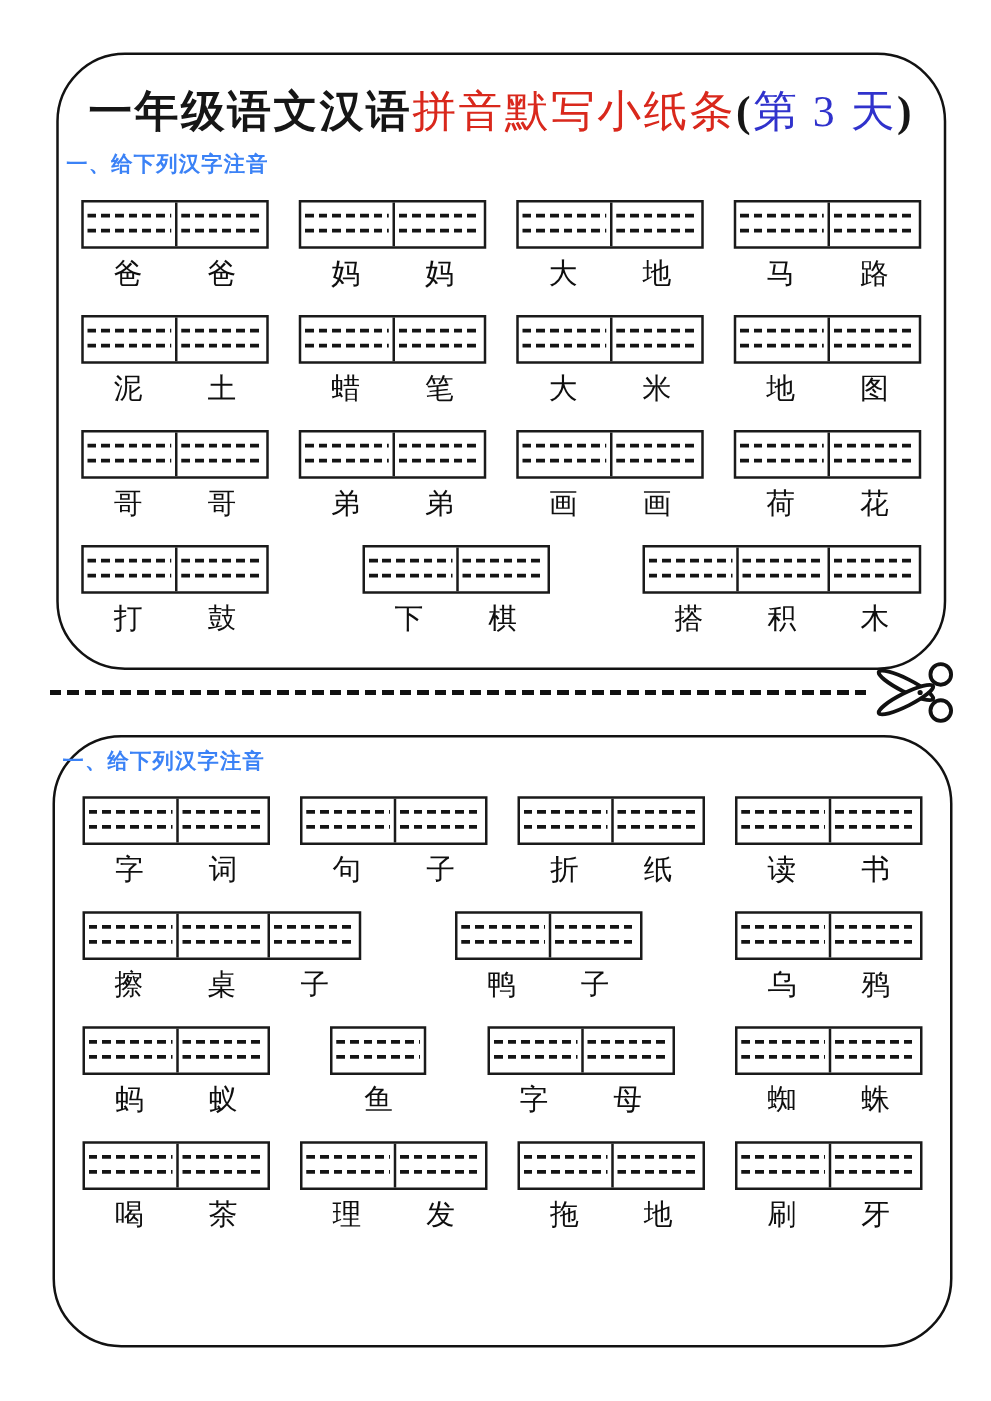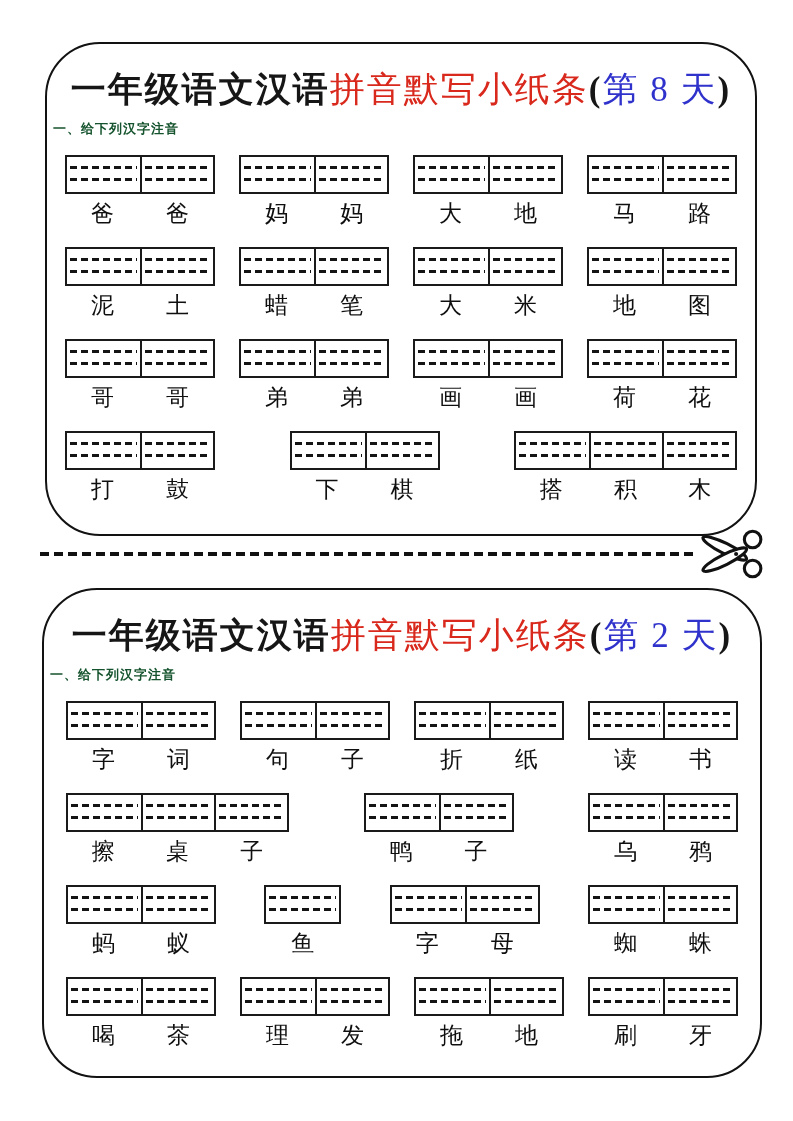--- a/index.html
+++ b/index.html
@@ -35,22 +35,22 @@
     white-space: nowrap;
   }
   .t-black { color: var(--ink); font-weight: bold; }
   .t-red   { color: var(--red); }
   .t-blue  { color: var(--blue); }
 
   .subtitle {
     margin: 7px 0 0 6px;
     font-family: Liberation Serif, serif;
     font-weight: bold;
-    font-size: 13px;
-    color: #14532d;
+    font-size: 17px;
+    color: #3b82f6;
     letter-spacing: 1px;
   }
 
   .rows { width: 672px; margin: 17px auto 0 auto; }
   .row {
     display: flex;
     justify-content: space-between;
     align-items: flex-start;
     margin-bottom: 18px;
   }
@@ -99,21 +99,21 @@
     height: 3.2px;
     background: repeating-linear-gradient(90deg, #111 0 9px, transparent 9px 14px);
   }
   .scissors { width: 64px; height: 54px; margin-left: 6px; flex: 0 0 auto; }
 </style>
 </head>
 <body>
 
 <section class="slip s1">
   <div class="title">
-    <span class="t-black">一年级语文汉语</span><span class="t-red">拼音默写小纸条</span><span class="t-black">(</span><span class="t-blue">第 8 天</span><span class="t-black">)</span>
+    <span class="t-black">一年级语文汉语</span><span class="t-red">拼音默写小纸条</span><span class="t-black">(</span><span class="t-blue">第 3 天</span><span class="t-black">)</span>
   </div>
   <div class="subtitle">一、给下列汉字注音</div>
   <div class="rows">
       <div class="row">
         <div class="group">
           <div class="pbox">
             <div class="cell">
               <div class="dash d1"></div>
               <div class="dash d2"></div>
             </div>
@@ -373,23 +373,20 @@
       <ellipse cx="23" cy="20.5" rx="23.5" ry="5" fill="#fff" transform="rotate(26.6 23 20.5)"></ellipse>
       <ellipse cx="23" cy="31.5" rx="23.5" ry="5" fill="#fff" transform="rotate(-26.6 23 31.5)"></ellipse>
       <circle cx="50" cy="12" r="8" fill="#fff"></circle>
       <circle cx="50" cy="40" r="8" fill="#fff"></circle>
       <circle cx="34" cy="26" r="2" fill="#111" stroke="none"></circle>
     </g>
   </svg>
 </div>
 
 <section class="slip s2">
-  <div class="title">
-    <span class="t-black">一年级语文汉语</span><span class="t-red">拼音默写小纸条</span><span class="t-black">(</span><span class="t-blue">第 2 天</span><span class="t-black">)</span>
-  </div>
   <div class="subtitle">一、给下列汉字注音</div>
   <div class="rows">
       <div class="row">
         <div class="group">
           <div class="pbox">
             <div class="cell">
               <div class="dash d1"></div>
               <div class="dash d2"></div>
             </div>
             <div class="cell">

